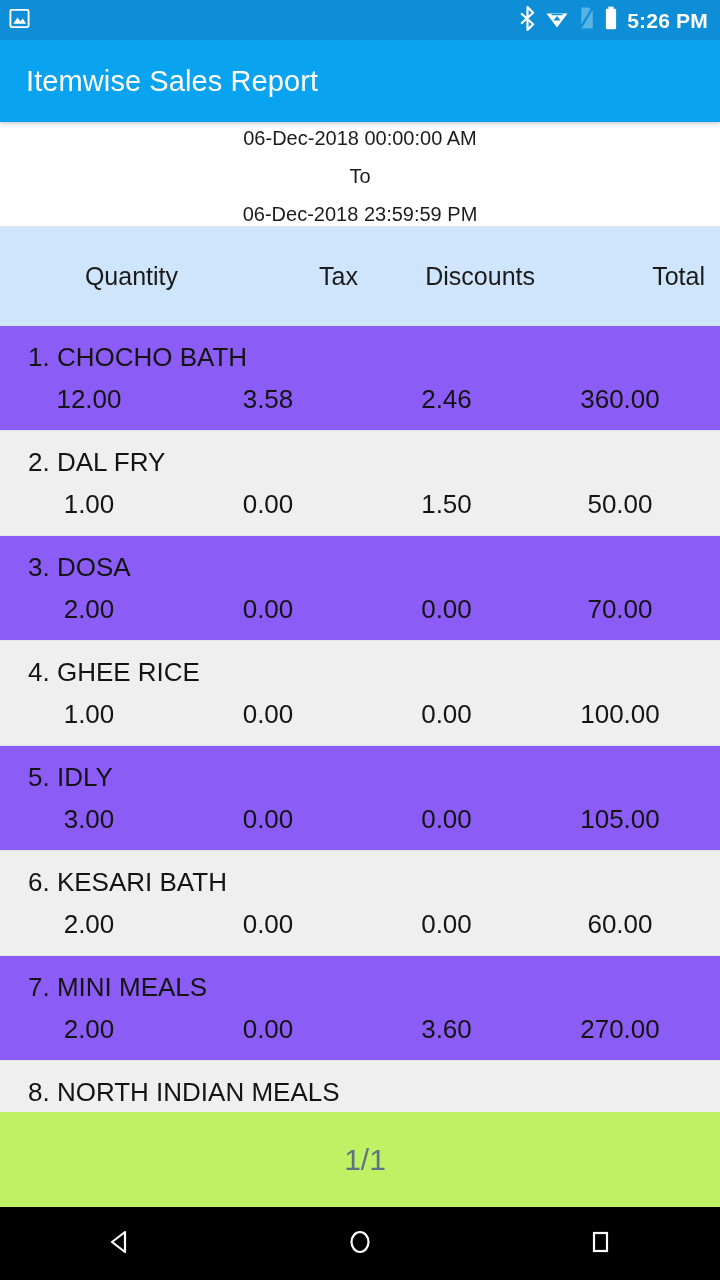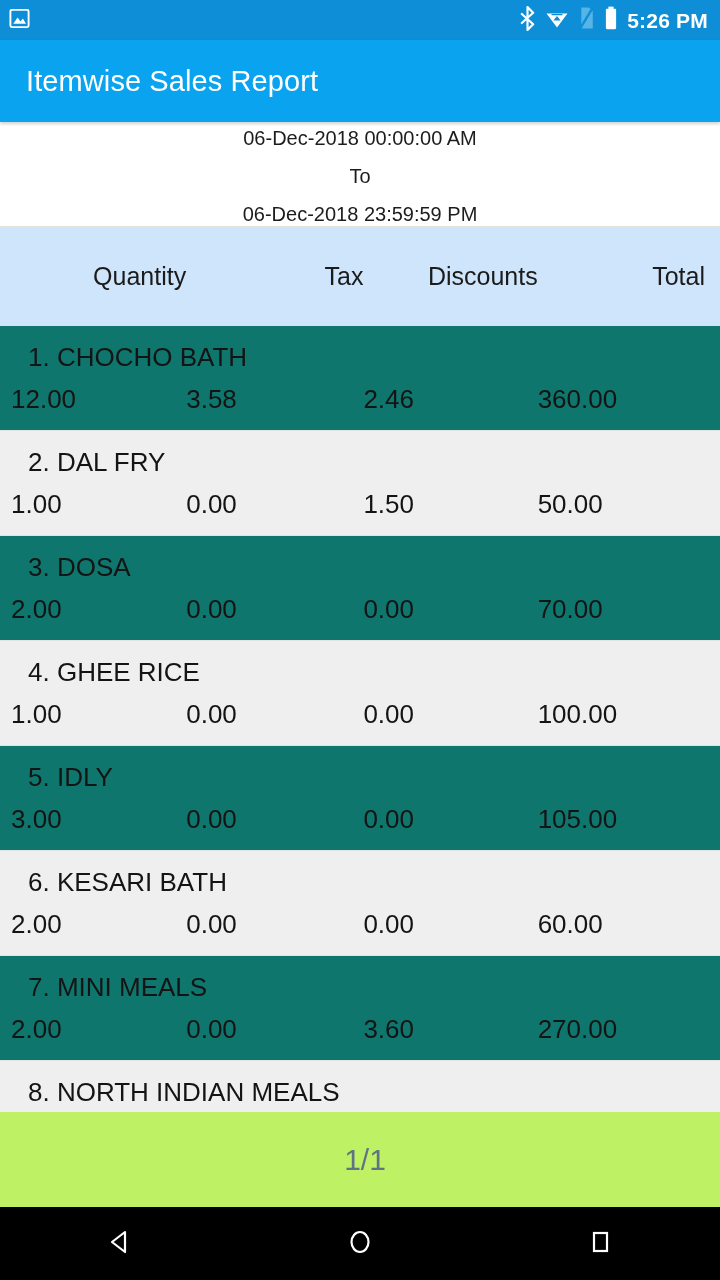--- a/index.html
+++ b/index.html
@@ -41,36 +41,36 @@
 
   
   .thead {
     flex:0 0 100px; background:#cfe5fb;
     display:flex; align-items:center;
     border-top:1px solid #e6e2da;
   }
   .th { font-size:25px; color:#1b1b1b; text-align:right; }
 
   
-  .c1 { width:178px; padding-right:0px;margin-left:11px; }
+  .c1 { width:178px; padding-right:0px; }
   .c2 { width:180px; padding-right:0px; }
   .c3 { width:177px; padding-right:0px; }
   .c4 { width:185px; padding-right:15px; }
 
   
   .tbody { flex:1 1 auto; overflow:hidden; background:#fff; }
   .row { border-bottom:1px solid #e3e3e3; }
-  .row.odd  { background:#0f766e; }
+  .row.odd  { background:#8b5cf6; }
   .row.even { background:#efefef; }
   .row-name {
     font-size:26px; color:#141414; padding:14px 0 0 28px; line-height:34px;
     white-space:nowrap;
   }
   .row-vals { display:flex; align-items:center; padding:8px 0 14px 0; }
-  .td { font-size:26px; color:#141414; text-align:left; line-height:34px; }
+  .td { font-size:26px; color:#141414; text-align:center; line-height:34px; }
   .row.truncated .row-name { padding-bottom:14px; }
 
   
   .pager {
     flex:0 0 95px; background:#bef264;
     display:flex; align-items:center; justify-content:center;padding-left:10px;
   }
   .pager-text { font-size:30px; color:#5f7385; }
 
   

